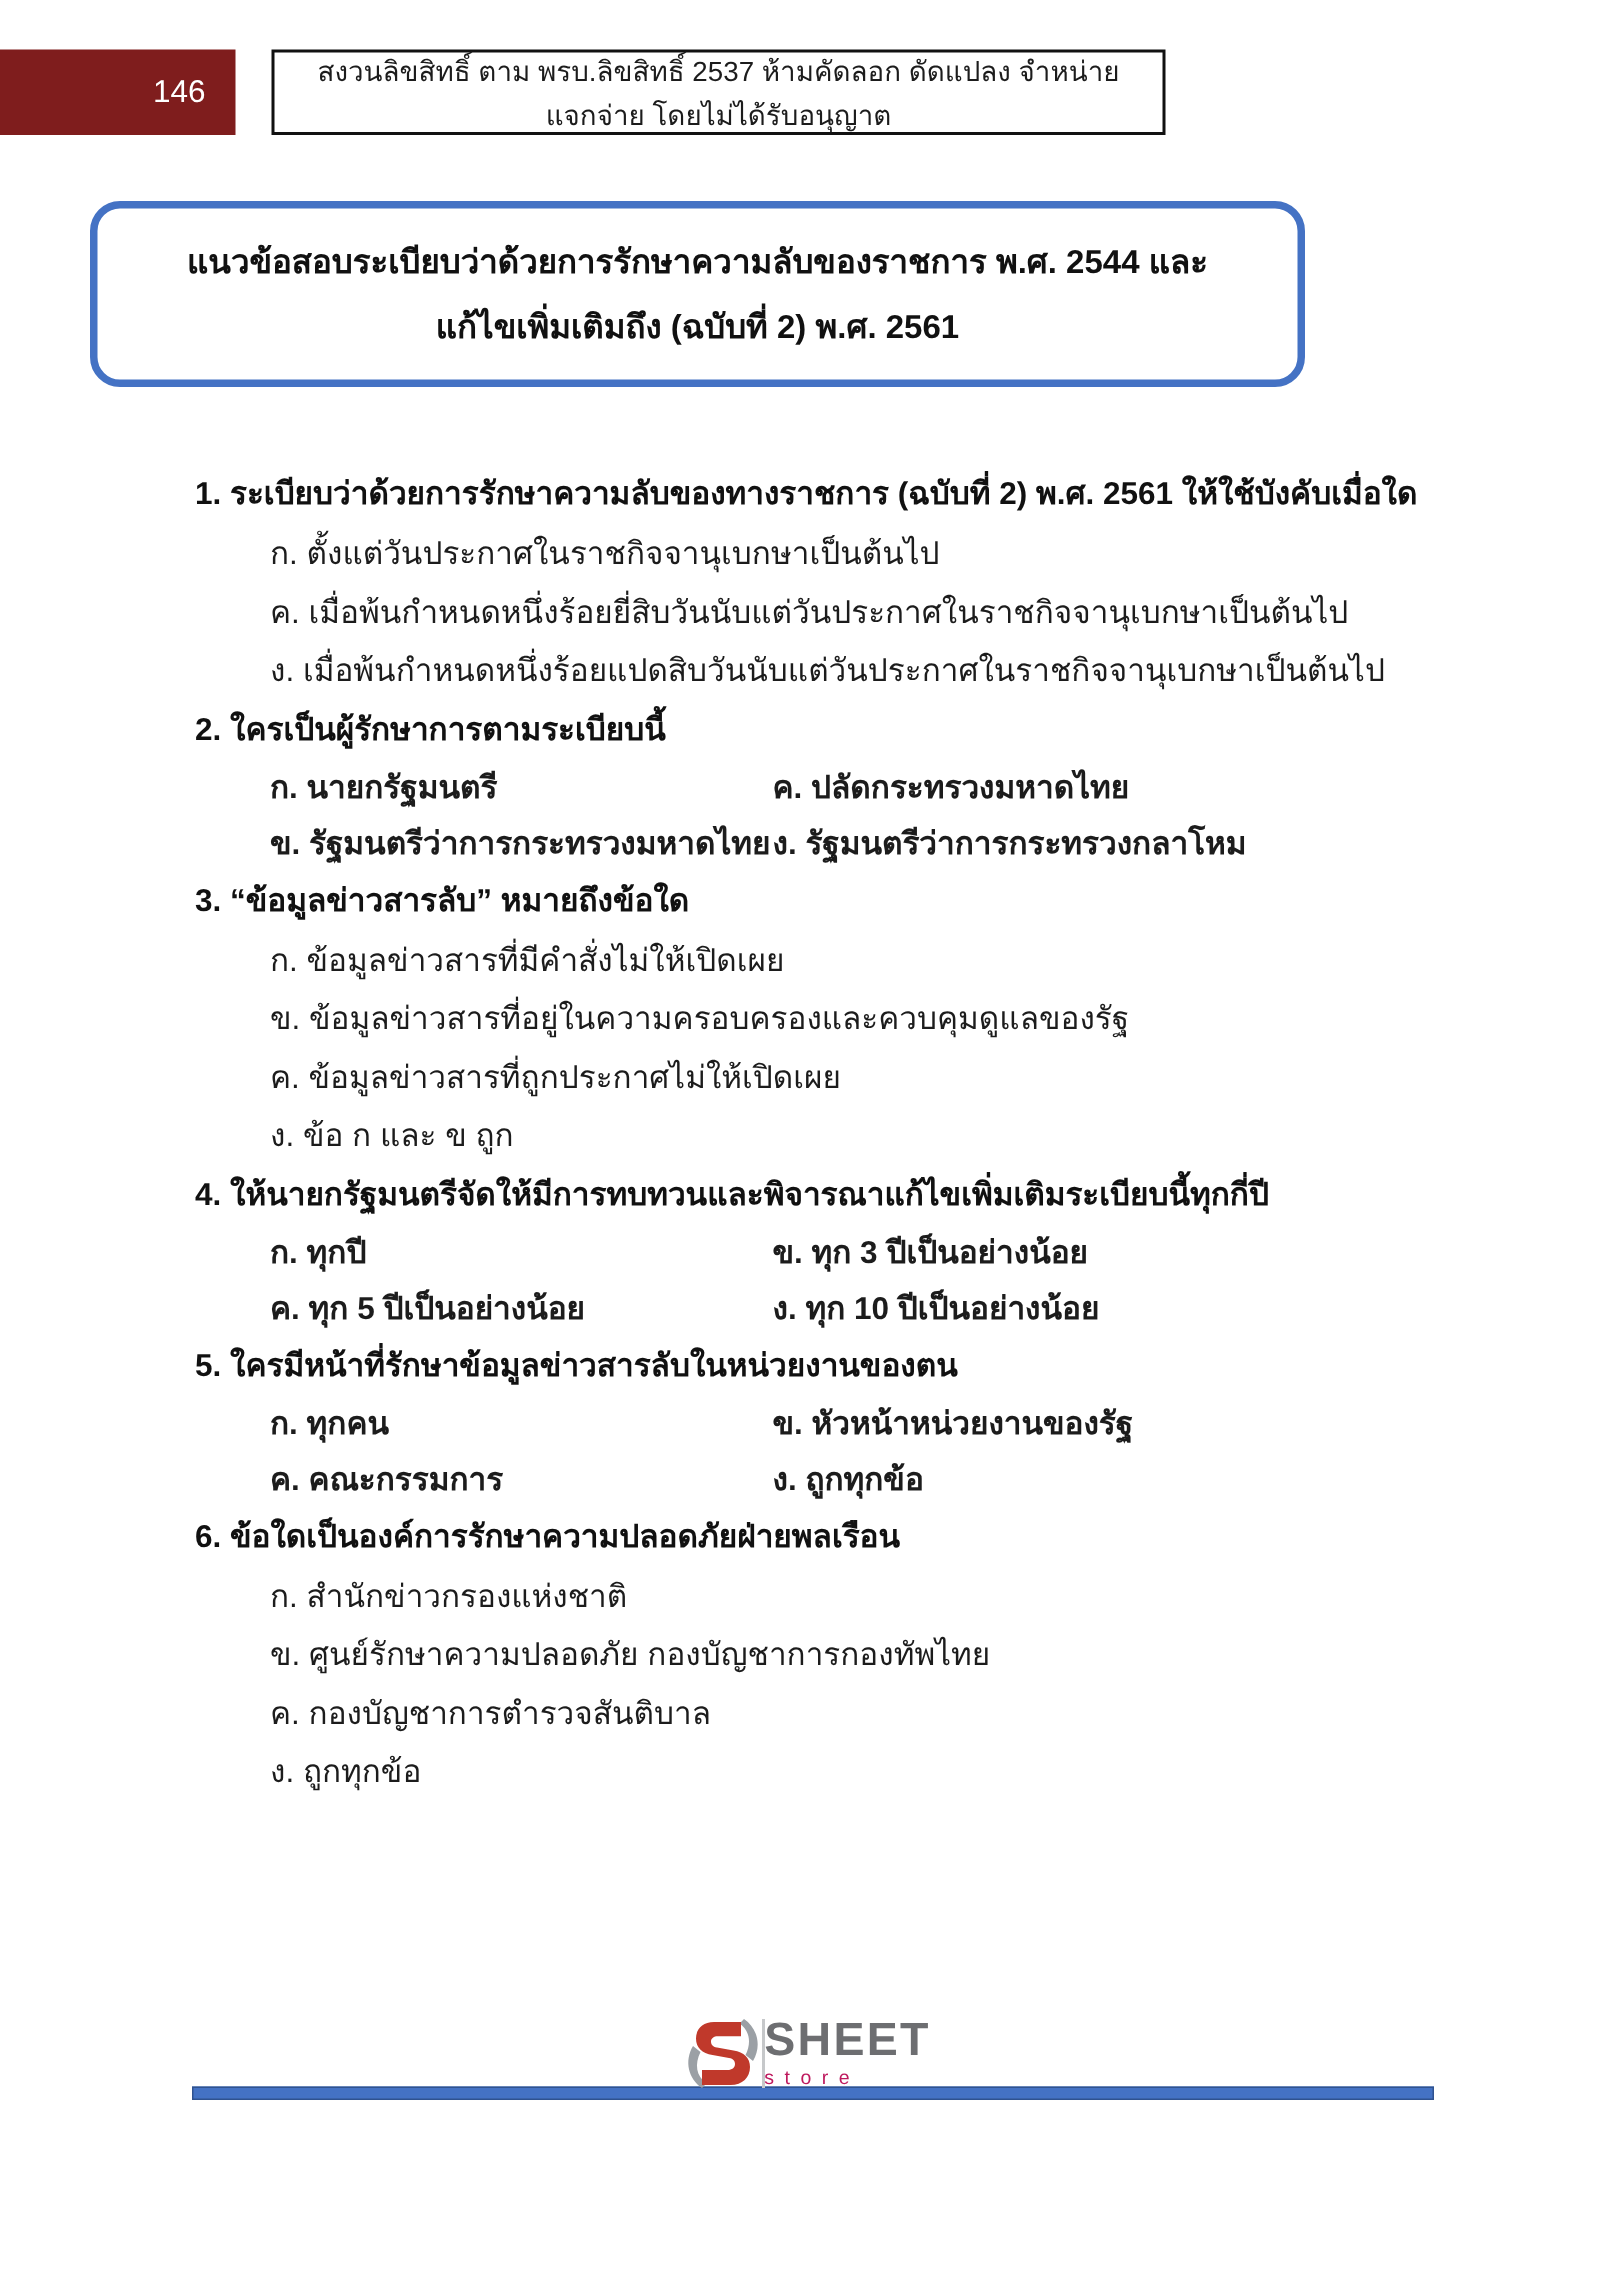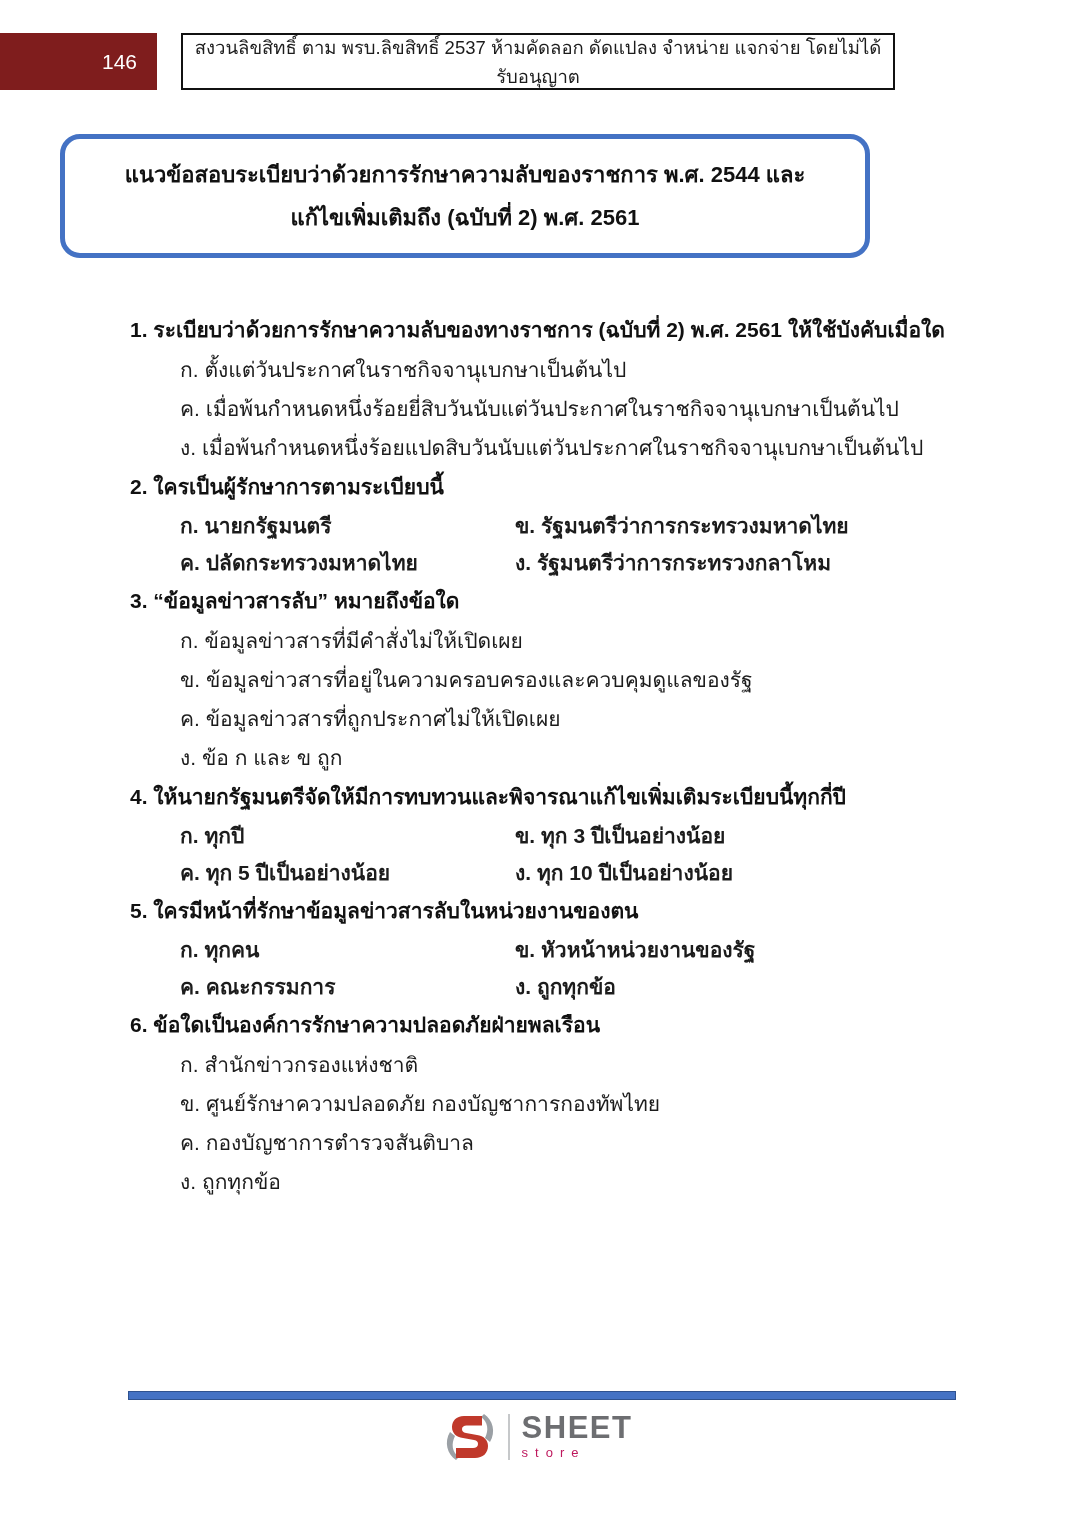--- a/index.html
+++ b/index.html
@@ -13,21 +13,21 @@
   }
 
   
   .header-row { display:flex; align-items:stretch; margin-top:33px; height:57px; }
   .page-num-box {
     background:#7f1d1d; color:#fff;
     width:157px; display:flex; align-items:center; justify-content:flex-end;
     padding-right:20px; font-size:21px;
   }
   .copyright-box {
-    margin-left:24px; width:714px;
+    margin-left:24px; width:596px;
     border:2px solid #111;
     display:flex; align-items:center; justify-content:center;
     font-size:18.5px; text-align:center; padding:0 10px;
   }
 
   
   .title-box {
     margin:44px 0 0 60px; width:810px;
     border:5px solid #4472c4; border-radius:20px;
     padding:14px 40px;
@@ -49,22 +49,22 @@
   }
   .opt { white-space:nowrap; }
 
   
   .footer-rule {
     position:absolute; left:128px; top:1391px;
     width:828px; height:9px;
     background:#4472c4; border:1.5px solid #2f528f;
   }
   .logo-row {
-    position:absolute; left:0; top:1408px; width:1076px;
-    display:flex; align-items:center; justify-content:center; gap:12px;
+    position:absolute; left:0; top:1340px; width:1076px;
+    display:flex; align-items:center; justify-content:center; 
   }
   .logo-mark { width:52px; height:58px; flex:0 0 auto; }
   .logo-divider { width:2px; height:46px; background:#c6c8ca; }
   .logo-textblock { display:flex; flex-direction:column; }
   .logo-name {
     font-size:31px; font-weight:bold; color:#6d6e71; letter-spacing:1.5px; line-height:30px;
   }
   .logo-sub {
     font-size:13px; color:#be185d; letter-spacing:7px; line-height:16px; margin-top:2px;
   }
@@ -93,22 +93,22 @@
       <span class="opt">ก. ตั้งแต่วันประกาศในราชกิจจานุเบกษาเป็นต้นไป</span>
       <span class="opt">ค. เมื่อพ้นกำหนดหนึ่งร้อยยี่สิบวันนับแต่วันประกาศในราชกิจจานุเบกษาเป็นต้นไป</span>
       <span class="opt">ง. เมื่อพ้นกำหนดหนึ่งร้อยแปดสิบวันนับแต่วันประกาศในราชกิจจานุเบกษาเป็นต้นไป</span>
     </div>
   </div>
 
   <div class="question">
     <div class="q-header">2. ใครเป็นผู้รักษาการตามระเบียบนี้</div>
     <div class="opts twocol">
       <span class="opt">ก. นายกรัฐมนตรี</span>
+      <span class="opt">ค. ปลัดกระทรวงมหาดไทย</span>
       <span class="opt">ข. รัฐมนตรีว่าการกระทรวงมหาดไทย</span>
-      <span class="opt">ค. ปลัดกระทรวงมหาดไทย</span>
       <span class="opt">ง. รัฐมนตรีว่าการกระทรวงกลาโหม</span>
     </div>
   </div>
 
   <div class="question">
     <div class="q-header">3. “ข้อมูลข่าวสารลับ” หมายถึงข้อใด</div>
     <div class="opts single">
       <span class="opt">ก. ข้อมูลข่าวสารที่มีคำสั่งไม่ให้เปิดเผย</span>
       <span class="opt">ข. ข้อมูลข่าวสารที่อยู่ในความครอบครองและควบคุมดูแลของรัฐ</span>
       <span class="opt">ค. ข้อมูลข่าวสารที่ถูกประกาศไม่ให้เปิดเผย</span>

